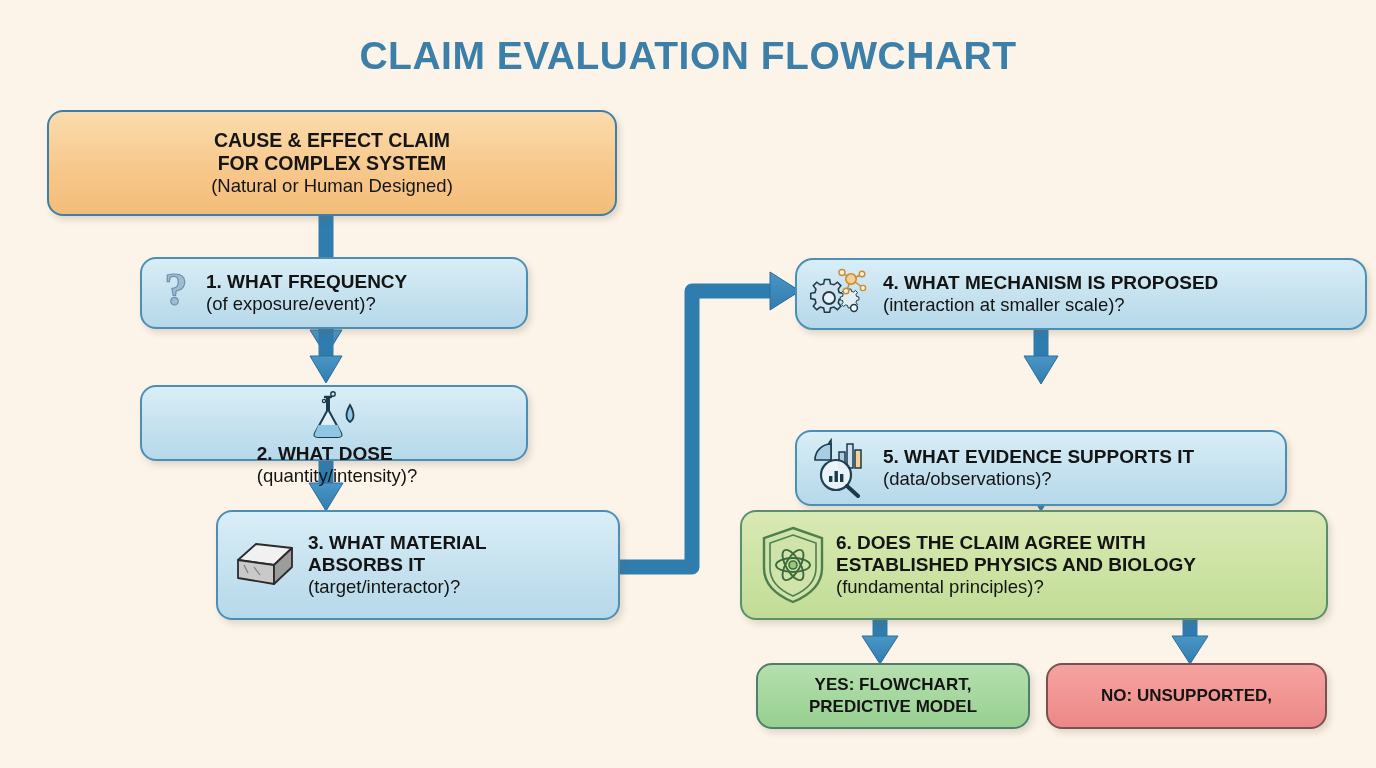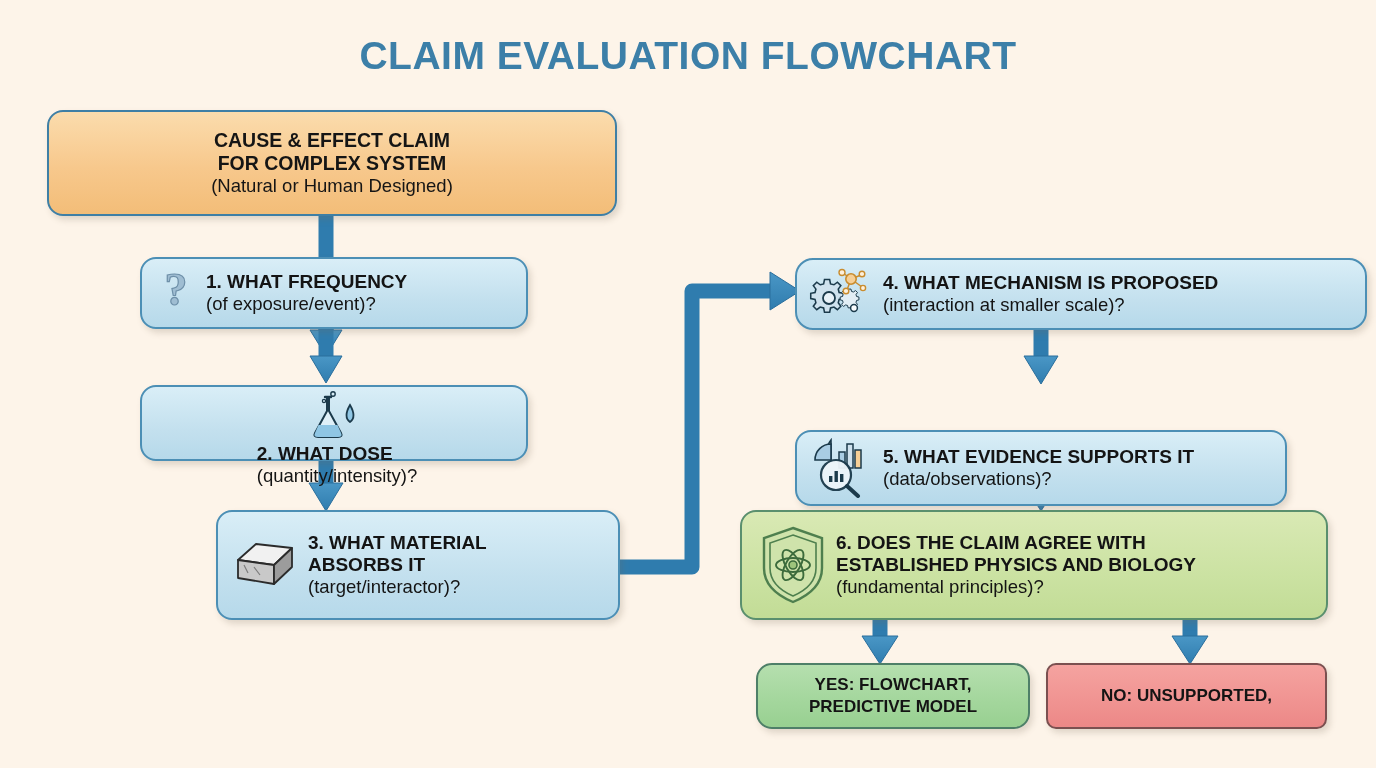--- a/index.html
+++ b/index.html
@@ -93,21 +93,21 @@
   #node-q1 .txt, #node-q2 .txt, #node-q3 .txt,
   #node-q4 .txt, #node-q5 .txt, #node-q6 .txt {
     font-size: 19px; color: #141414; padding-left: 8px;
   }
   #node-q1 .l2, #node-q2 .l2, #node-q3 .l2,
   #node-q4 .l2, #node-q5 .l2, #node-q6 .l2 { font-size: 18.5px; }
 
   #node-yes { left: 756px;  top: 663px; width: 274px; height: 66px;
               justify-content: center; text-align: center; padding: 0 8px; }
   #node-no  { left: 1046px; top: 663px; width: 281px; height: 66px;
-              justify-content: center; text-align: center; padding: 0 8px; border-radius: 10px; }
+              justify-content: center; text-align: center; padding: 0 8px; }
   #node-yes .txt, #node-no .txt { font-size: 17px; font-weight: bold; color: #141414; line-height: 1.28; }
 
   
   #wires {
     position: absolute;
     left: 0; top: 0;
     width: 1376px; height: 768px;
     pointer-events: none;
   }
 </style>

